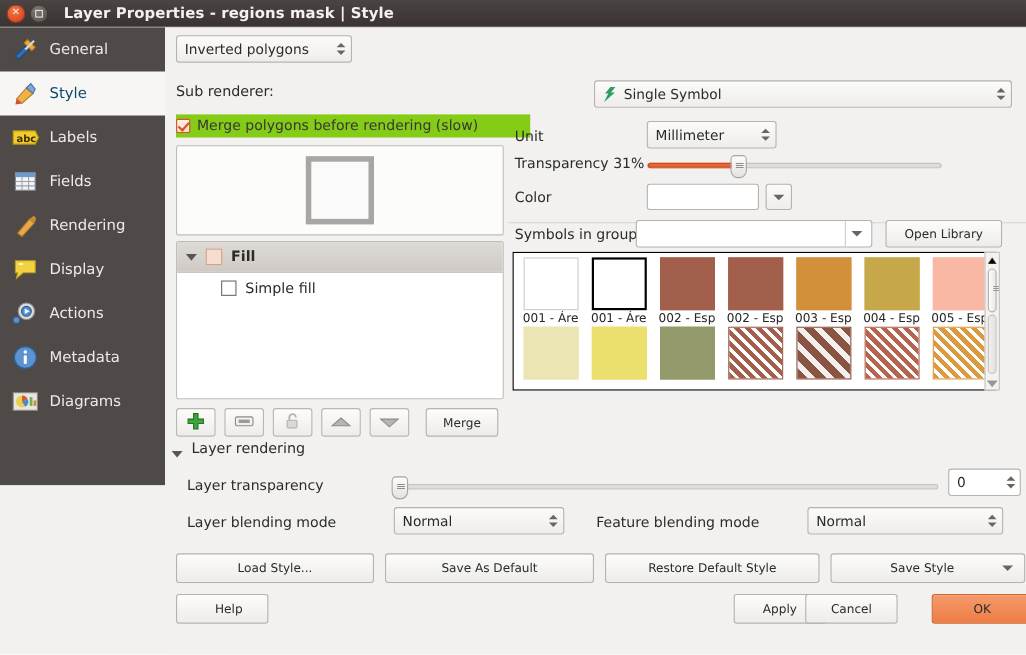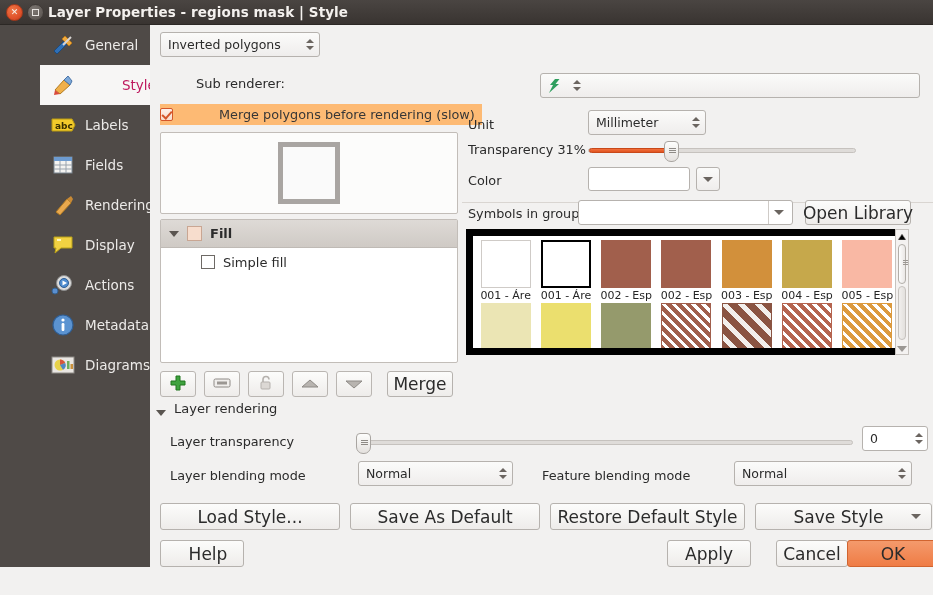--- a/index.html
+++ b/index.html
@@ -36,55 +36,53 @@
     border: 1px solid #a8391a;
   }
   .wb-max {
     background: radial-gradient(circle at 38% 32%, #7f7974 0%, #625c58 65%, #4c4744 100%);
     border: 1px solid #3f3a37;
   }
   .wb-max .sq {
     width: 7px; height: 7px; border: 1.5px solid #e8e4e0; background: transparent;
   }
   #title-text {
-    margin-left: 0;
+    margin-left: 10px;
     color: #f4f1ee;
     font-weight: bold;
     font-size: 13.5px;
     letter-spacing: .1px;
   }
 
   
   #shell {
     position: absolute; top: 25px; left: 0;
     width: 933px; height: 570px;
     display: flex;
     background: #f2f1f0;
   }
 
   
   #sidebar {
-    width: 150px; height: 542px;
+    width: 150px; height: 416px;
     background: #4f4a47;
     flex: none;
     padding-top: 0;
-    padding-left: 40px;
   }
   .side-item {
     height: 40px;
     display: flex; align-items: center;
     padding-left: 10px;
     color: #eceae8;
     font-size: 13.5px;
     cursor: default;
   }
   .side-item.sel {
     background: #f7f6f5;
-    color: #be185d;
-    gap: 37px;
+    color: #0c4a6e;
   }
   .side-ico {
     width: 26px; height: 26px;
     margin-right: 9px;
     flex: none;
     display: flex; align-items: center; justify-content: center;
   }
 
   
   #content {
@@ -114,41 +112,41 @@
   }
   .ar-up { width:0;height:0;border-left:4px solid transparent;border-right:4px solid transparent;border-bottom:4px solid #6b6560; }
   .ar-dn { width:0;height:0;border-left:4px solid transparent;border-right:4px solid transparent;border-top:4px solid #6b6560; }
 
   .btn {
     background: linear-gradient(to bottom, #fcfcfb 0%, #eeecea 100%);
     border: 1px solid #b6b2ae;
     border-radius: 3px;
     height: 26px;
     display: flex; align-items: center; justify-content: center;
-    font-size: 17px; color: #2b2b2b;
+    font-size: 11px; color: #2b2b2b;
     cursor: default;
     white-space: nowrap;
   }
 
   .grp-frame {
     background: #fcfcfb;
     border: 1px solid #c2bdb8;
     border-radius: 2px;
   }
 
   
   .abs { position: absolute; }
 
   #renderer-combo { left: 10px;  top: 7px;  width: 160px; }
-  #subrenderer-label { left: 10px; top: 51px; font-size: 13px; margin-left: 36px; }
+  #subrenderer-label { left: 10px; top: 51px; font-size: 13px; }
   #single-symbol-combo { left: 390px; top: 48px; width: 380px; }
   #merge-row {
     left: 10px; top: 79px; width: 322px; height: 21px;
-    background: #fdba74;
-    display: flex; align-items: center; gap: 40px;
+    background: #84cc16;
+    display: flex; align-items: center;
   }
   .chk-on {
     width: 13px; height: 13px; flex: none;
     border: 1.6px solid #d4562a;
     border-radius: 2px;
     background: linear-gradient(to bottom,#fdf0e8,#f8ddcd);
     margin-right: 6px;
     position: relative;
   }
   .chk-on::after {
@@ -245,21 +243,21 @@
 
   #divider-1 { left: 312px; top: 177px; width: 605px; height: 1px; background: #d9d5d1; }
 
   #symgrp-label { left: 318px; top: 181px; font-size: 12.8px; }
   #symgrp-combo { left: 428px; top: 175px; width: 215px; }
   #openlib-btn  { left: 655px; top: 175px; width: 106px; height: 25px; }
 
   
   #sym-grid {
     left: 316px; top: 204px; width: 440px; height: 126px;
-    background: #ffffff; border: 7px solid #000000;
+    background: #ffffff; border: 1px solid #000000;
     overflow: hidden;
     padding: 4px 0 0 4px;
   }
   .sym-row { display: flex; }
   .sym-cell { width: 59px; margin-right: 3px; }
   .sym-box { width: 50px; height: 48px; margin: 0 auto; }
   .sym-lbl {
     font-size: 11px; text-align: center;
     color: #252525; white-space: nowrap;
     overflow: hidden; height: 15px; line-height: 15px;
@@ -306,21 +304,21 @@
   #style-btn-row { left: 10px; top: 478px; width: 772px; display: flex; gap: 10px; }
   #style-btn-row .btn { height: 27px; }
   #load-style { width: 180px; }
   #save-default { width: 190px; }
   #restore-default { width: 195px; }
   #save-style { width: 177px; justify-content: space-between; padding: 0 10px; }
 
   #dlg-btn-row { left: 10px; top: 515px; width: 772px; height: 27px; }
   #help-btn { left: 0; top: 0; width: 84px; height: 27px; position: absolute; }
   #apply-btn { position: absolute; left: 507px; top: 0; width: 84px; height: 27px; }
-  #cancel-btn { position: absolute; left: 616px; top: 0; width: 72px; height: 27px; }
+  #cancel-btn { position: absolute; left: 572px; top: 0; width: 84px; height: 27px; }
   #ok-btn {
     position: absolute; left: 687px; top: 0; width: 92px; height: 27px;
     background: linear-gradient(to bottom,#f49a6c,#ef7c45);
     border: 1px solid #d1642f; color: #2b2b2b;
   }
   .udl { text-decoration: underline; margin-left: 12px; }
 </style>
 </head>
 <body>
 
@@ -449,20 +447,21 @@
     </div>
 
     <div class="abs" id="subrenderer-label">Sub renderer:</div>
 
     <div class="combo abs" id="single-symbol-combo">
       <span style="margin-right:6px;display:flex;">
         <svg width="13" height="14" viewBox="0 0 13 14">
           <path d="M7 0 L2 6 H5 L1 14 L11 5 H7.5 L11.5 0 Z" fill="#2f9e5e"></path>
         </svg>
       </span>
+      <span class="txt">Single Symbol</span>
       <span class="spin-arrows">
         <span class="ar-up"></span>
           <span class="ar-dn"></span>
       </span>
     </div>
 
     <div class="abs" id="merge-row">
       <span class="chk-on"></span>
       <span id="merge-label">Merge polygons before rendering (slow)</span>
     </div>

